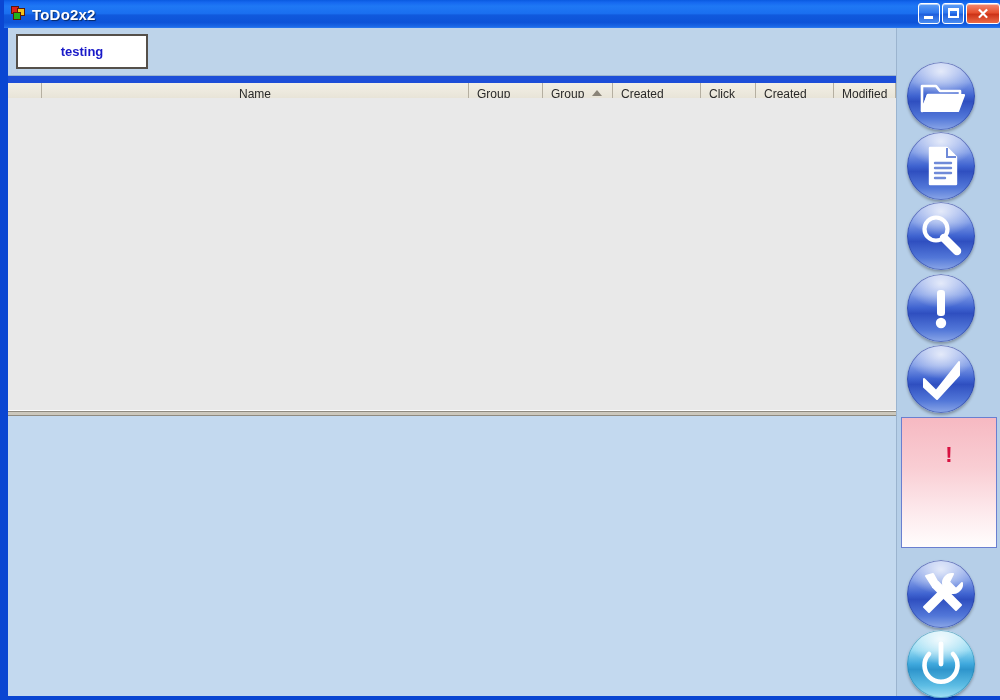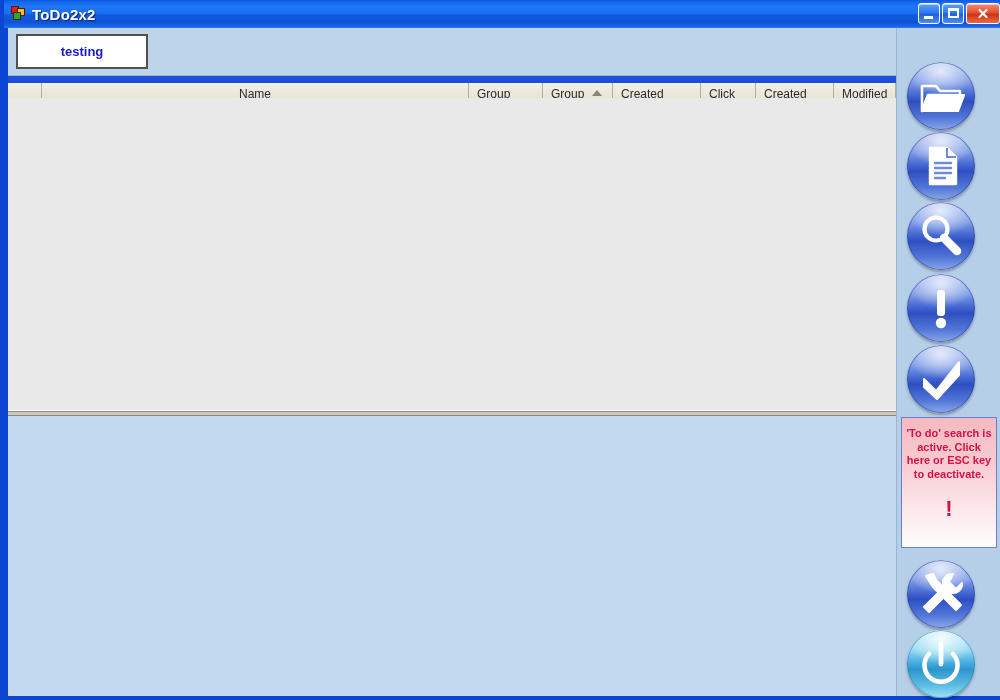--- a/index.html
+++ b/index.html
@@ -318,21 +318,20 @@
 
       <div id="list-body"></div>
 
       <div id="splitter"></div>
 
     </div>
 
     <div id="sidebar">
 
       <div id="alert-box">
-        <div id="alert-text">'To do' search is active. Click here or ESC key to deactivate.</div>
         <div id="alert-bang">!</div>
       </div>
 
     <div class="orb blue" style="top: 34px;"><span><svg width="68" height="68" viewBox="0 0 68 68">
               <g fill="#fff" stroke="#fff" stroke-width="1.4" stroke-linejoin="round">
                 <path d="M15 24 h14 l4 5 h20 v4 H21 l-6 16 z" fill="none" stroke-width="2.6"></path>
                 <path d="M21 33 h36 l-6 16 H15 z" fill="#fff" stroke="#fff" stroke-width="2.2"></path>
               </g>
             </svg></span></div>
         <div class="orb blue" style="top: 104px;"><span><svg width="68" height="68" viewBox="0 0 68 68">

